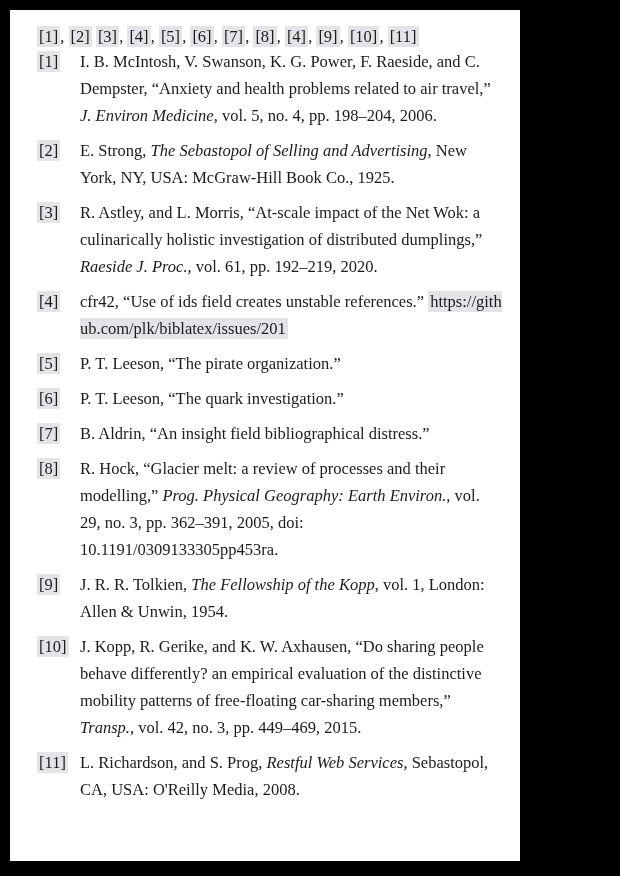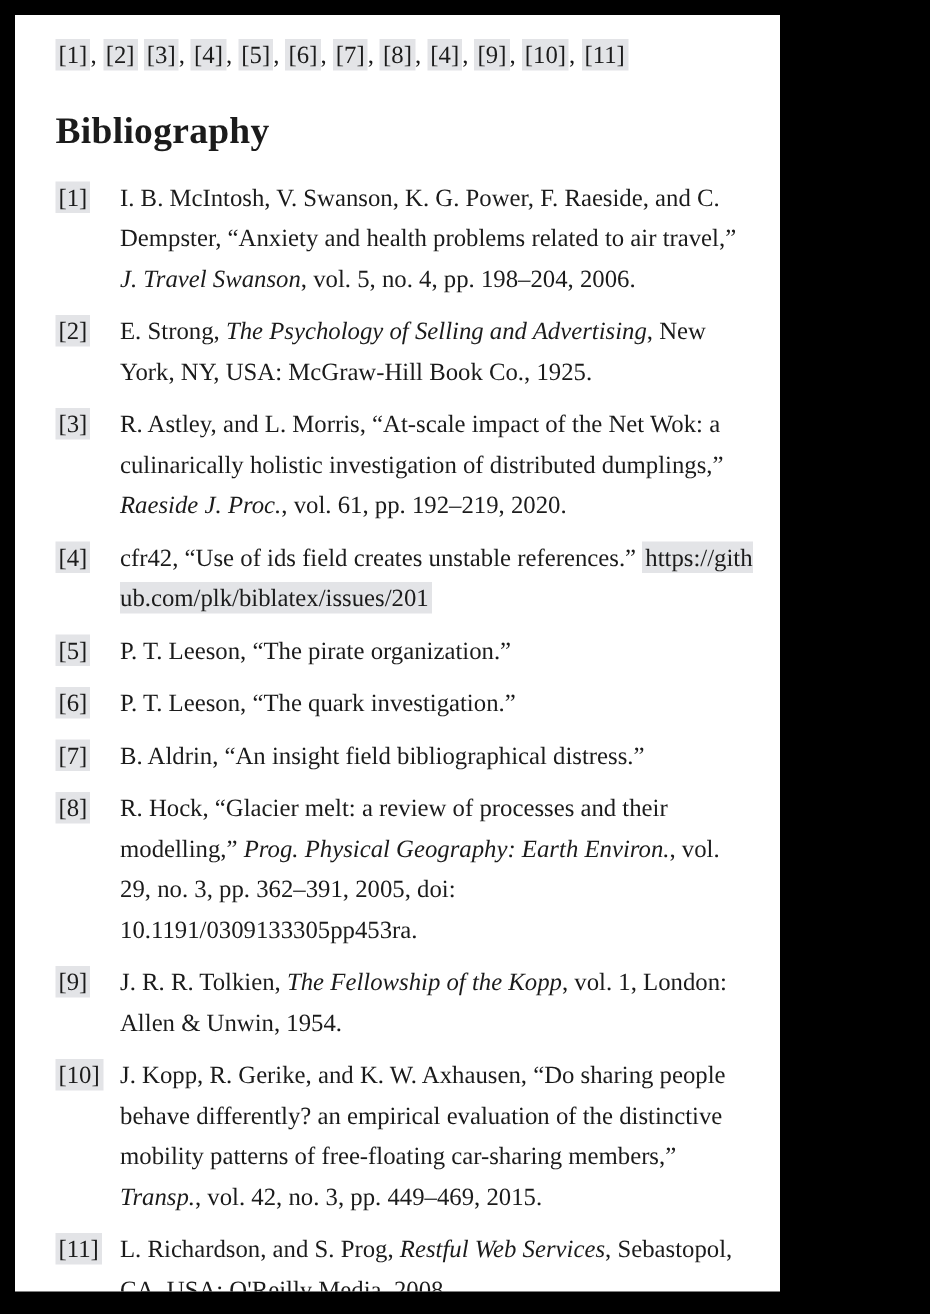--- a/index.html
+++ b/index.html
@@ -60,29 +60,28 @@
   .link{
     word-break:break-all;
   }
 </style>
 </head>
 <body>
 
 <div class="frame">
   <div class="page">
     <p class="cite-line"><span class="ref-box">[1]</span>, <span class="ref-box">[2]</span> <span class="ref-box">[3]</span>, <span class="ref-box">[4]</span>, <span class="ref-box">[5]</span>, <span class="ref-box">[6]</span>, <span class="ref-box">[7]</span>, <span class="ref-box">[8]</span>, <span class="ref-box">[4]</span>, <span class="ref-box">[9]</span>, <span class="ref-box">[10]</span>, <span class="ref-box">[11]</span></p>
-    <h1 class="bib-heading">Bibliography</h1>
     <div class="bib-list">
         <div class="entry">
           <span class="entry-label"><span class="ref-box">[1]</span></span>
-          <span class="entry-text"><span>I. B. McIntosh, V. Swanson, K. G. Power, F. Raeside, and C. Dempster, “Anxiety and health problems related to air travel,” </span><span class="it">J. Travel Swanson</span><span>, vol. 5, no. 4, pp. 198–204, 2006.</span></span>
+          <span class="entry-text"><span>I. B. McIntosh, V. Swanson, K. G. Power, F. Raeside, and C. Dempster, “Anxiety and health problems related to air travel,” </span><span class="it">J. Environ Medicine</span><span>, vol. 5, no. 4, pp. 198–204, 2006.</span></span>
         </div>
         <div class="entry">
           <span class="entry-label"><span class="ref-box">[2]</span></span>
-          <span class="entry-text"><span>E. Strong, </span><span class="it">The Psychology of Selling and Advertising</span><span>, New York, NY, USA: McGraw-Hill Book Co., 1925.</span></span>
+          <span class="entry-text"><span>E. Strong, </span><span class="it">The Sebastopol of Selling and Advertising</span><span>, New York, NY, USA: McGraw-Hill Book Co., 1925.</span></span>
         </div>
         <div class="entry">
           <span class="entry-label"><span class="ref-box">[3]</span></span>
           <span class="entry-text"><span>R. Astley, and L. Morris, “At-scale impact of the Net Wok: a culinarically holistic investigation of distributed dumplings,” </span><span class="it">Raeside J. Proc.</span><span>, vol. 61, pp. 192–219, 2020.</span></span>
         </div>
         <div class="entry">
           <span class="entry-label"><span class="ref-box">[4]</span></span>
           <span class="entry-text"><span>cfr42, “Use of ids field creates unstable references.” </span><span class="link ref-box">https://github.com/plk/biblatex/issues/201</span></span>
         </div>
         <div class="entry">

